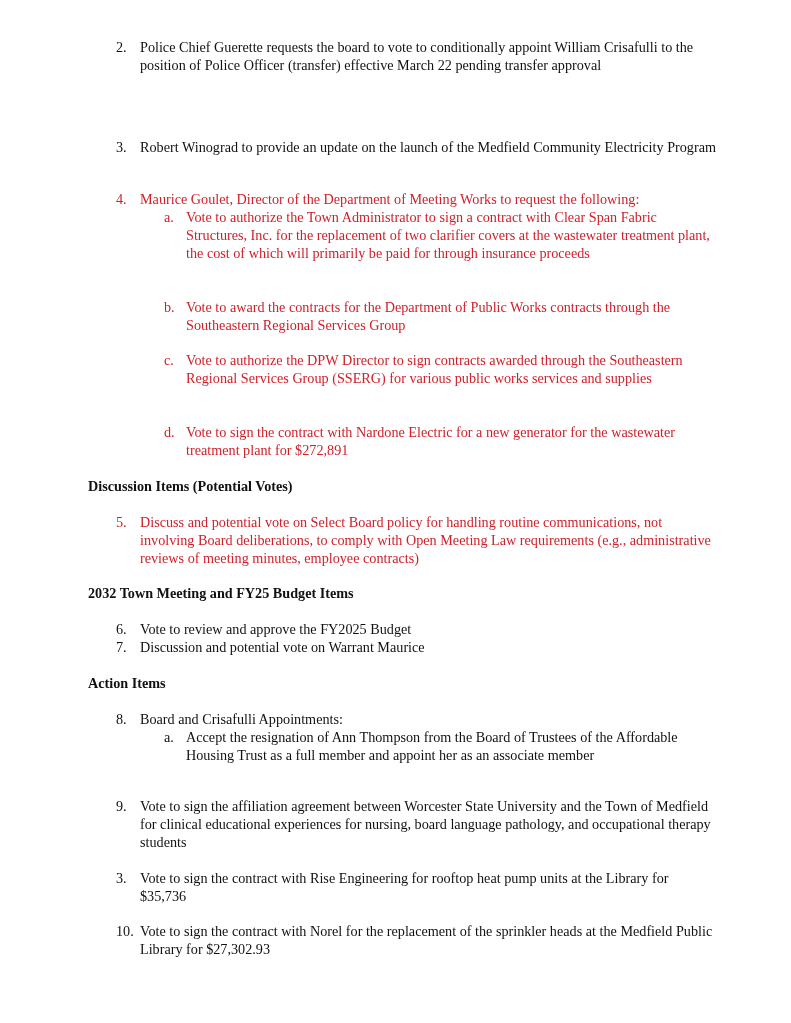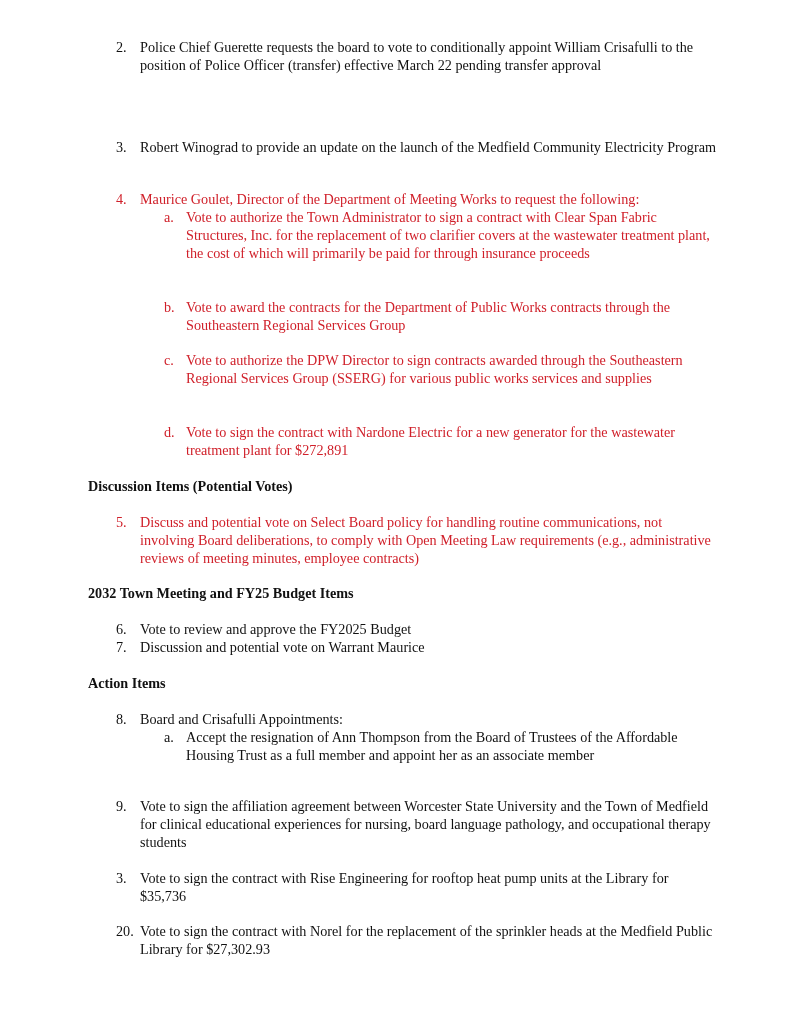--- a/index.html
+++ b/index.html
@@ -91,17 +91,17 @@
     <span class="num">9.</span>
     <span class="text">Vote to sign the affiliation agreement between Worcester State University and the Town of Medfield for clinical educational experiences for nursing, board language pathology, and occupational therapy students</span>
   </div>
 
   <div class="blk lvl1 item" style="top:869px">
     <span class="num">3.</span>
     <span class="text">Vote to sign the contract with Rise Engineering for rooftop heat pump units at the Library for $35,736</span>
   </div>
 
   <div class="blk lvl1 item" style="top:922px">
-    <span class="num">20.</span>
+    <span class="num">10.</span>
     <span class="text">Vote to sign the contract with Norel for the replacement of the sprinkler heads at the Medfield Public Library for $27,302.93</span>
   </div>
 
 </div>
 
 </body></html>

